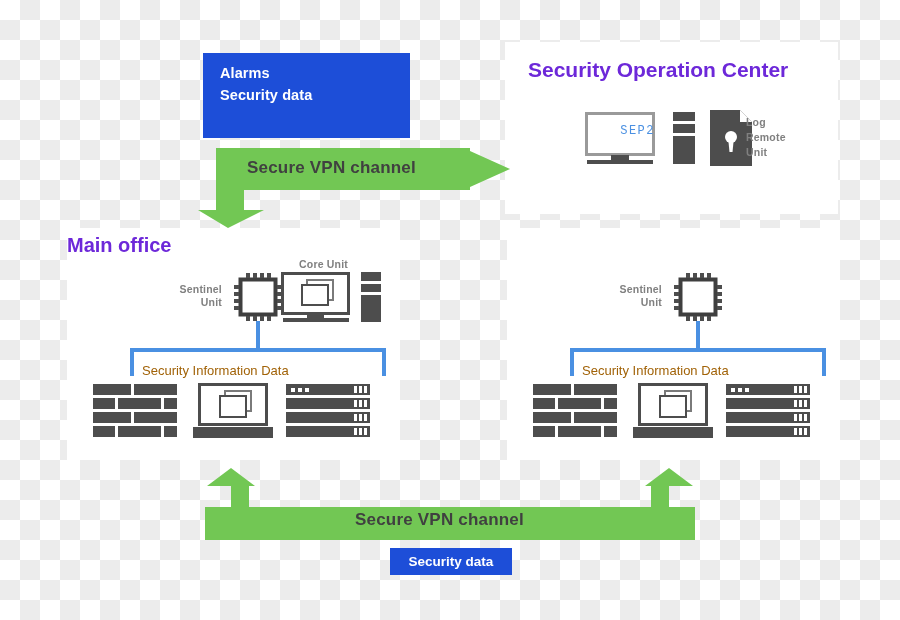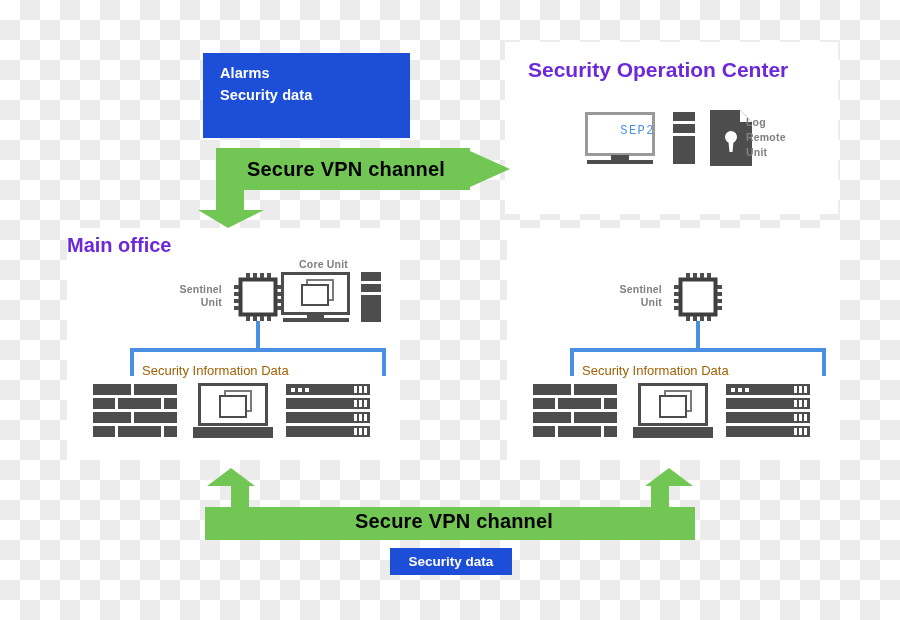--- a/index.html
+++ b/index.html
@@ -20,21 +20,21 @@
   #alarms-box{left:203px;top:53px;width:207px;height:85px;}
   #alarms-box .line{position:absolute;left:17px;font-size:14.5px;letter-spacing:.1px;}
   #alarms-box .l0{top:12px;}
   #alarms-box .l1{top:34px;}
   #alarms-box .l2{top:56px;}
   #security-data-box{left:390px;top:548px;width:122px;height:27px;}
   #security-data-box .line{position:absolute;left:0;top:6px;width:122px;text-align:center;font-size:13.5px;}
 
   
   .arrow-svg{position:absolute;overflow:visible;}
-  .arrow-label{position:absolute;color:#000000;font-weight:bold;font-size:20px;letter-spacing:.2px;}
+  .arrow-label{position:absolute;color:#404040;font-weight:bold;font-size:17px;letter-spacing:.2px;}
 
   
   .title{position:absolute;color:#6d28d9;font-weight:bold;}
 
   
   .glabel{position:absolute;color:#808080;font-size:10.5px;font-weight:bold;line-height:13px;letter-spacing:.2px;}
 
   
   .dark{fill:#4d4d4d;}
 

